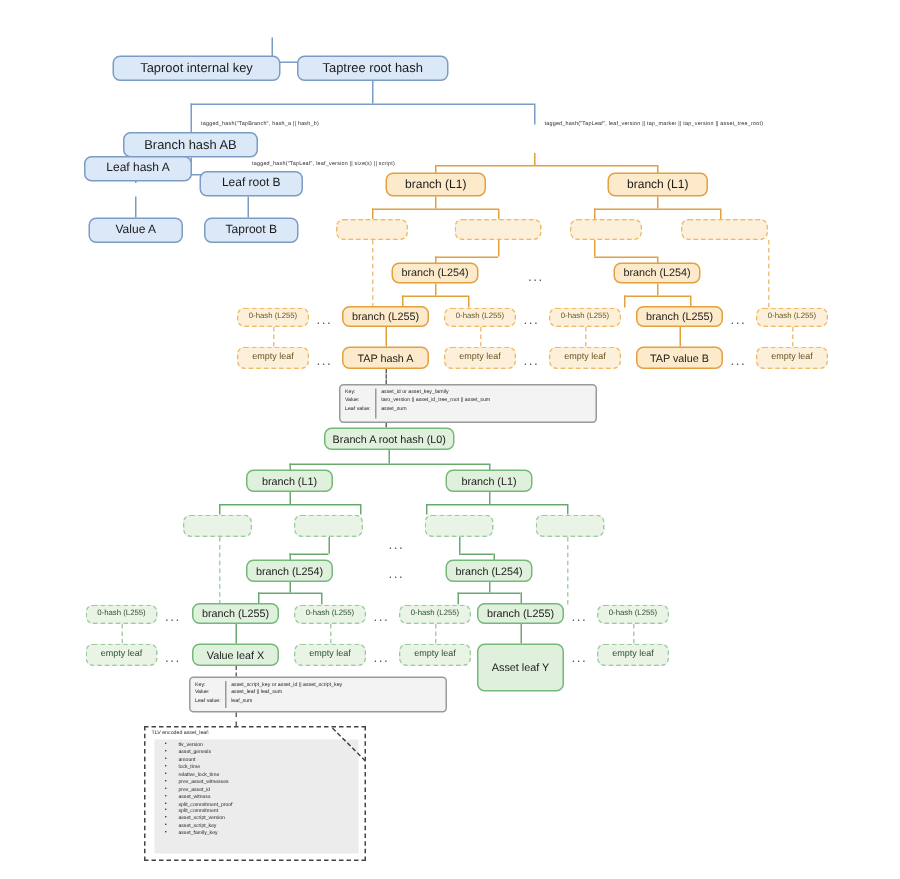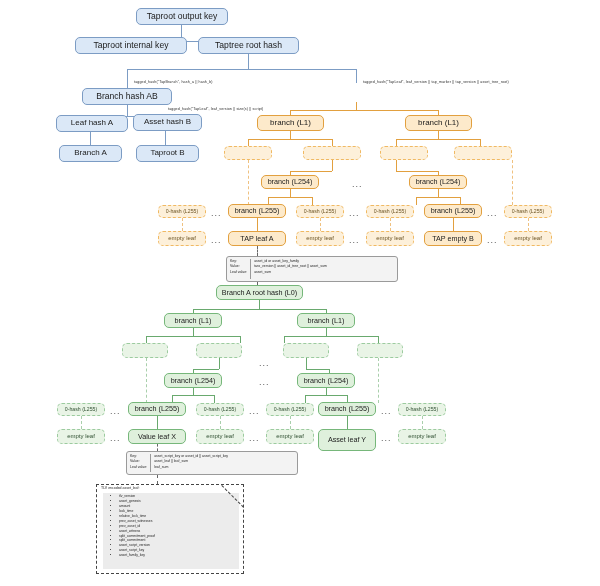--- a/index.html
+++ b/index.html
@@ -70,23 +70,20 @@
 </head>
 <body>
 
 <div id="canvas">
 
   <div class="ln v" style="left:181px;top:25px;height:16px;"></div>
   <div class="ln h" style="left:86px;top:41px;width:190px;"></div>
   <div class="ln v" style="left:86px;top:41px;height:7px;"></div>
   <div class="ln v" style="left:276px;top:41px;height:7px;"></div>
 
-  <div class="node blue fs12" style="left:136px;top:8px;width:92px;height:17px;">
-    <span>Taproot output key</span>
-  </div>
   <div class="node blue fs12" style="left:198px;top:37px;width:101px;height:17px;">
     <span>Taptree root hash</span>
   </div>
   <div class="node blue fs12" style="left:75px;top:37px;width:112px;height:17px;">
     <span>Taproot internal key</span>
   </div>
 
   <div class="ln v" style="left:248px;top:54px;height:15px;"></div>
   <div class="ln h" style="left:127px;top:69px;width:229px;"></div>
   <div class="ln v" style="left:127px;top:69px;height:23px;"></div>
@@ -99,30 +96,30 @@
     <span>Branch hash AB</span>
   </div>
 
   <div class="ln v" style="left:127px;top:105px;height:11px;"></div>
   <div class="ln h" style="left:90px;top:116px;width:75px;"></div>
   <div class="ln v" style="left:90px;top:116px;height:6px;"></div>
   <div class="ln v" style="left:165px;top:116px;height:6px;"></div>
 
   <div class="anno" style="left:168px;top:107px;">tagged_hash("TapLeaf", leaf_version || size(s) || script)</div>
 
-  <div class="node blue fs11" style="left:56px;top:115px;width:72px;height:17px;">
+  <div class="node blue fs11" style="left:56px;top:104px;width:72px;height:17px;">
     <span>Leaf hash A</span>
   </div>
   <div class="node blue fs11" style="left:133px;top:114px;width:69px;height:17px;">
-    <span>Asset hash B</span>
+    <span>Leaf root B</span>
   </div>
   <div class="ln v" style="left:90px;top:131px;height:14px;"></div>
   <div class="ln v" style="left:165px;top:131px;height:14px;"></div>
   <div class="node blue fs11" style="left:59px;top:145px;width:63px;height:17px;">
-    <span>Branch A</span>
+    <span>Value A</span>
   </div>
   <div class="node blue fs11" style="left:136px;top:145px;width:63px;height:17px;">
     <span>Taproot B</span>
   </div>
 
   <div class="ln v o" style="left:356px;top:102px;height:8px;"></div>
   <div class="ln h o" style="left:290px;top:110px;width:148px;"></div>
   <div class="ln v o" style="left:290px;top:110px;height:7px;"></div>
   <div class="ln v o" style="left:438px;top:110px;height:7px;"></div>
 
@@ -202,31 +199,31 @@
   <div class="ln v od" style="left:320px;top:218px;height:13px;"></div>
   <div class="ln v od" style="left:390px;top:218px;height:13px;"></div>
   <div class="ln v o" style="left:453px;top:218px;height:13px;"></div>
   <div class="ln v od" style="left:528px;top:218px;height:13px;"></div>
 
   <div class="node orange dash fs9" style="left:158px;top:231px;width:48px;height:15px;">
     <span>empty leaf</span>
   </div>
   <div class="dots" style="left:211px;top:236px;">...</div>
   <div class="node orange fs10" style="left:228px;top:231px;width:58px;height:15px;">
-    <span>TAP leaf A</span>
+    <span>TAP hash A</span>
   </div>
   <div class="node orange dash fs9" style="left:296px;top:231px;width:48px;height:15px;">
     <span>empty leaf</span>
   </div>
   <div class="dots" style="left:349px;top:236px;">...</div>
   <div class="node orange dash fs9" style="left:366px;top:231px;width:48px;height:15px;">
     <span>empty leaf</span>
   </div>
   <div class="node orange fs10" style="left:424px;top:231px;width:58px;height:15px;">
-    <span>TAP empty B</span>
+    <span>TAP value B</span>
   </div>
   <div class="dots" style="left:487px;top:236px;">...</div>
   <div class="node orange dash fs9" style="left:504px;top:231px;width:48px;height:15px;">
     <span>empty leaf</span>
   </div>
 
   <div class="ln v kd" style="left:257px;top:246px;height:10px;"></div>
 
   <div class="legend" style="left:226px;top:256px;width:172px;height:26px;">
     <div class="lbl">
@@ -337,21 +334,21 @@
   <div class="node green fs10" style="left:128px;top:429px;width:58px;height:15px;">
     <span>Value leaf X</span>
   </div>
   <div class="node green dash fs9" style="left:196px;top:429px;width:48px;height:15px;">
     <span>empty leaf</span>
   </div>
   <div class="dots" style="left:249px;top:434px;">...</div>
   <div class="node green dash fs9" style="left:266px;top:429px;width:48px;height:15px;">
     <span>empty leaf</span>
   </div>
-  <div class="node green fs10" style="left:318px;top:429px;width:58px;height:22px;">
+  <div class="node green fs10" style="left:318px;top:429px;width:58px;height:32px;">
     <span>Asset leaf Y</span>
   </div>
   <div class="dots" style="left:381px;top:434px;">...</div>
   <div class="node green dash fs9" style="left:398px;top:429px;width:48px;height:15px;">
     <span>empty leaf</span>
   </div>
 
   <div class="ln v kd" style="left:157px;top:444px;height:7px;"></div>
 
   <div class="legend" style="left:126px;top:451px;width:172px;height:24px;">

